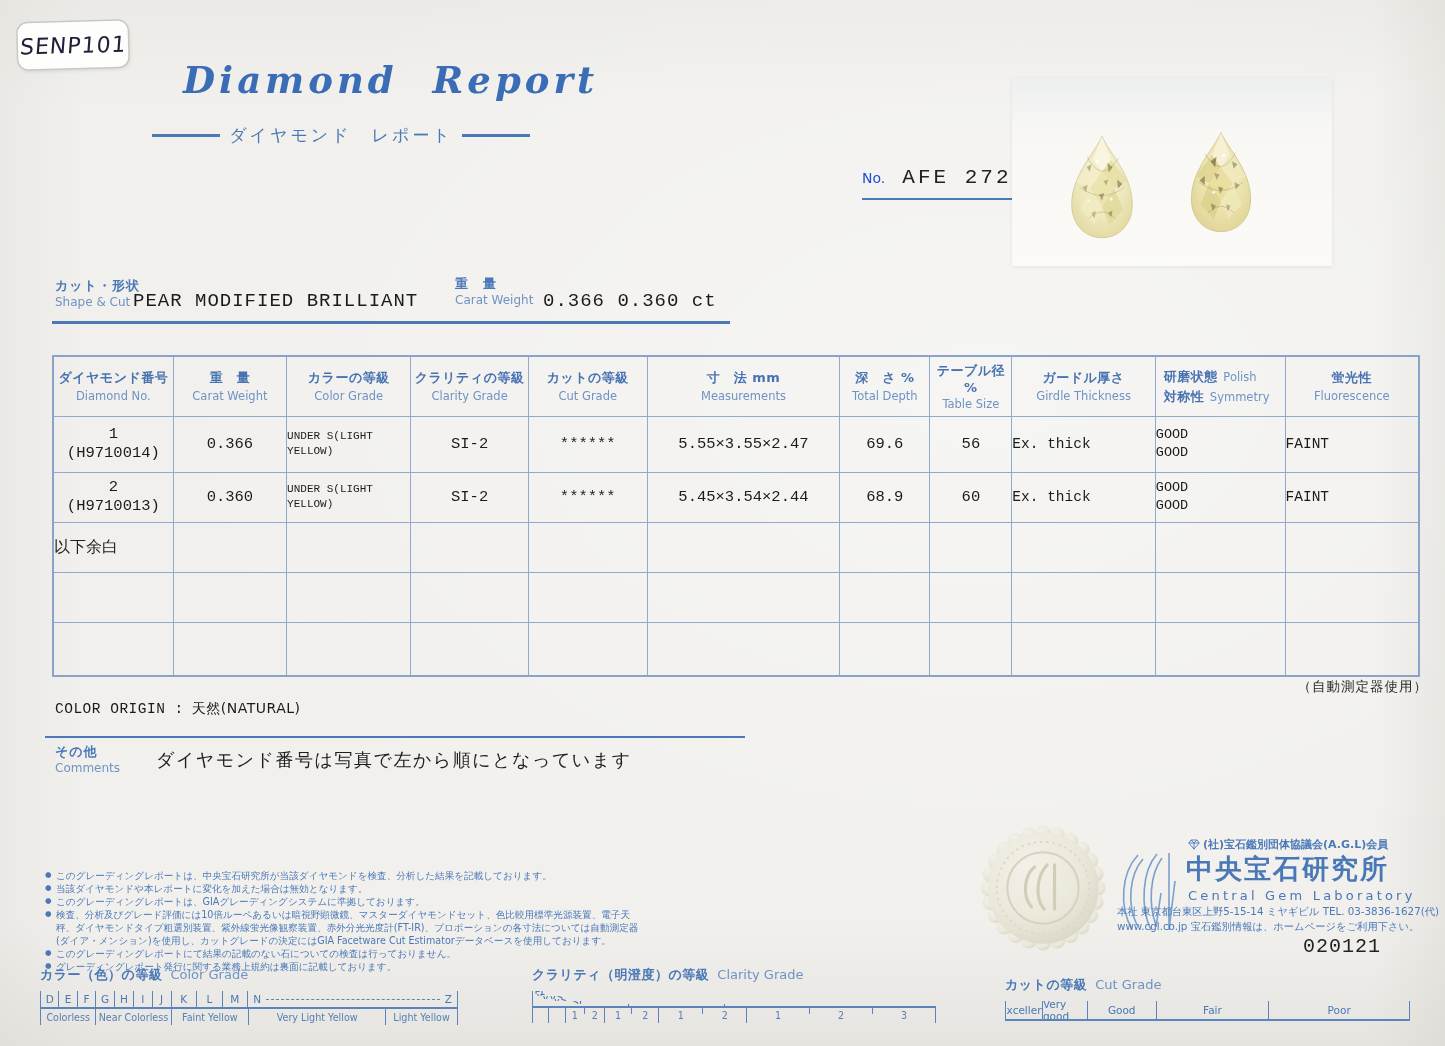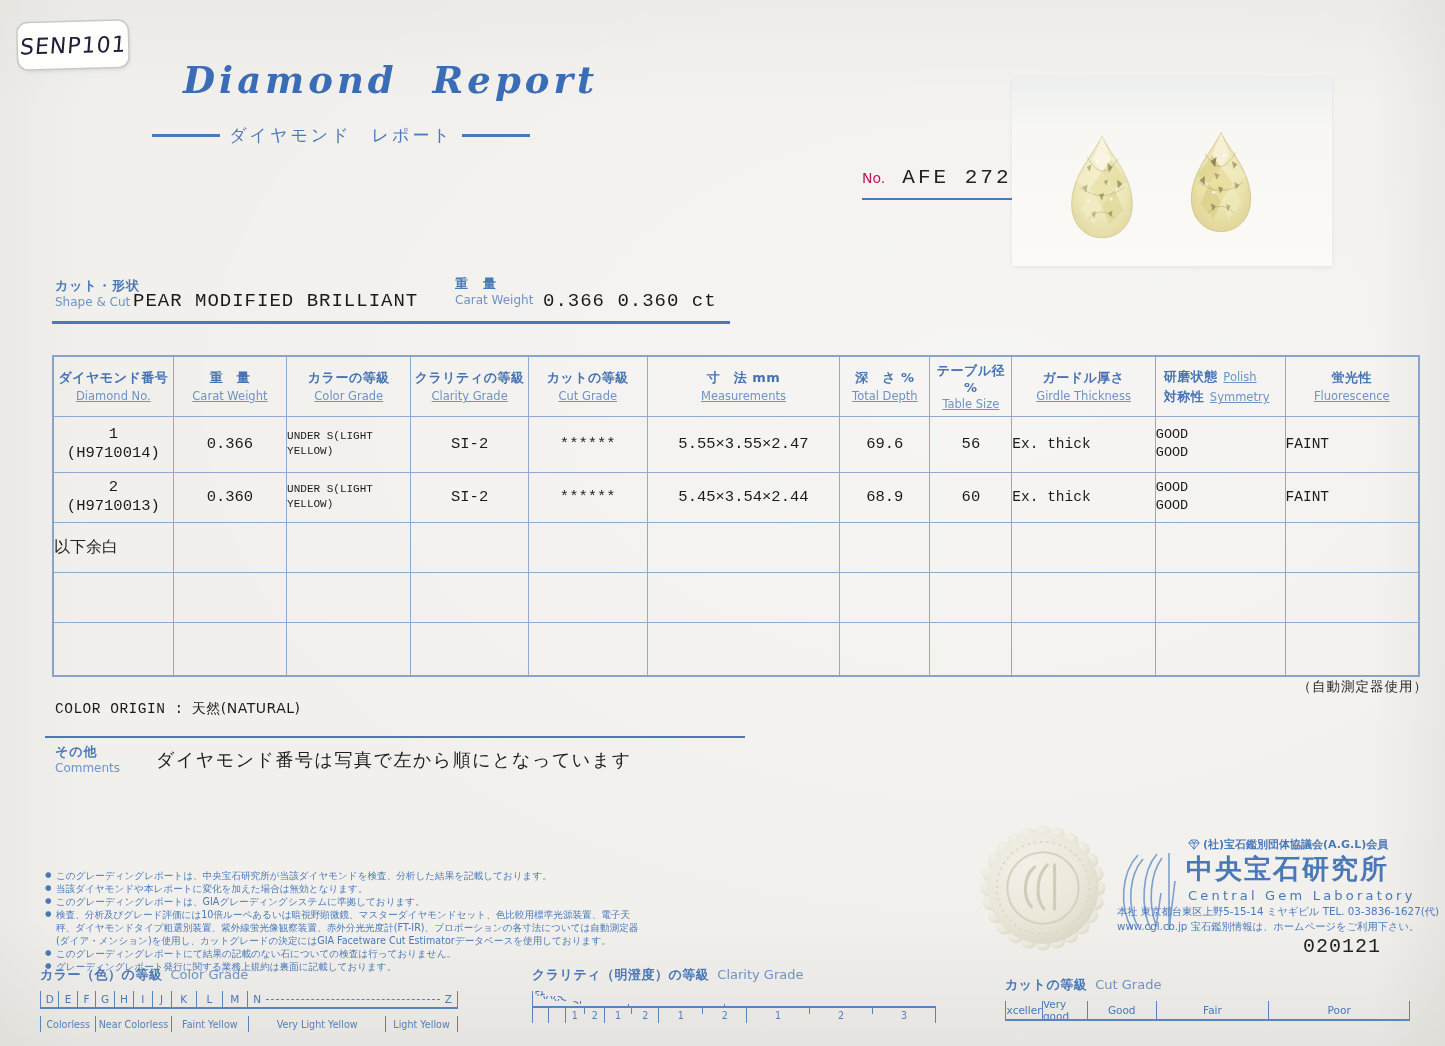--- a/index.html
+++ b/index.html
@@ -19,21 +19,21 @@
 
   
   .title{left:183px;top:58px;font-family:"DejaVu Serif",serif;font-style:italic;font-weight:bold;
          font-size:37px;color:#3b6cb6;letter-spacing:4px;word-spacing:18px;white-space:nowrap;}
   .subtitle{left:152px;top:124px;width:378px;display:flex;align-items:center;gap:9px;}
   .subtitle .rule{width:82px;border-top:3px solid #4b79b8;}
   .subtitle .txt{font-size:17px;color:#4b79b8;letter-spacing:3px;font-weight:500;white-space:nowrap;}
 
   
   .no-block{left:862px;top:166px;white-space:nowrap;}
-  .no-label{font-size:14px;color:#be185d;font-weight:500;margin-top:46px;}
+  .no-label{font-size:14px;color:#1d4ed8;font-weight:500;margin-top:46px;}
   .no-value{font-family:"Liberation Mono",monospace;font-size:21px;color:#222;letter-spacing:3px;margin-left:12px;}
   .no-rule{left:862px;top:198px;width:152px;border-top:2.5px solid #4b79b8;}
 
   
   .photo{left:1012px;top:78px;width:320px;height:188px;
          background:linear-gradient(180deg,#edeff0 0%,#f8f7f3 28%,#fbfaf6 100%);
          box-shadow:0 1px 4px rgba(0,0,0,.07);}
   .photo svg{position:absolute;}
 
   
@@ -45,21 +45,21 @@
   .carat-labels{left:455px;top:275px;}
   .carat-value{left:543px;top:290px;font-size:19px;letter-spacing:1px;}
   .sec-rule{left:52px;top:321px;width:678px;border-top:3px solid #4b79b8;}
 
   
   .tablewrap{left:52px;top:355px;width:1368px;}
   table.results{width:100%;border-collapse:collapse;table-layout:fixed;}
   table.results th,table.results td{border:1.3px solid #91a9cd;padding:0;vertical-align:middle;}
   table.results{border:2px solid #8aa3c9;}
   th .hjp{font-size:13px;font-weight:bold;color:#4873b2;letter-spacing:.5px;}
-  th .hen{font-size:11.5px;font-weight:normal;color:#6e93c4;margin-top:2px;text-decoration:underline;}
+  th .hen{font-size:11.5px;font-weight:normal;color:#6e93c4;margin-top:2px;}
   tr.hdr{height:60px;}
   tr.r1{height:56px;} tr.r2{height:50px;} tr.r3{height:50px;} tr.r4{height:50px;} tr.r5{height:54px;}
   td{font-family:"Liberation Mono",monospace;font-size:15.5px;color:#1b1b1b;}
   td.c{text-align:center;}
   td .two{line-height:1.25;}
   td.colorcell{font-size:11px;line-height:1.35;padding:0 8px;}
   td.lpad38{padding-left:38px;font-size:14.5px;}
   td.lpad14{padding-left:14px;font-size:13.5px;line-height:1.3;}
   td.lpad18{padding-left:18px;font-size:14.5px;}
   td.blank-note{font-family:"DejaVu Sans",sans-serif;font-size:16px;padding-left:8px;color:#222;}
@@ -98,21 +98,21 @@
            font-size:10.5px;color:#4a77b6;font-weight:500;overflow:hidden;}
   .sc-row .sc-cell:last-child{border-right:1.4px solid #5a84bb;}
   .sc-grow{display:flex;}
   .sc-gcell{border-left:1.4px solid #5a84bb;display:flex;align-items:center;justify-content:center;
             font-size:9.6px;color:#5580b5;overflow:hidden;white-space:nowrap;}
   .sc-grow .sc-gcell:last-child{border-right:1.4px solid #5a84bb;}
   .nz{justify-content:space-between;padding:0 5px;}
   .nz .dash{flex:1;border-top:1.2px dashed #5a84bb;margin:0 5px;}
   .colorscale{left:40px;top:964px;width:418px;}
   .colorscale .sc-row{height:16px;margin-top:7px;}
-  .colorscale .sc-grow{height:16px;margin-top:7px;}
+  .colorscale .sc-grow{height:16px;}
   .clarityscale{left:532px;top:964px;width:404px;}
   .clarityscale .sc-row{height:15px;margin-top:7px;font-size:10px;flex-direction:column;}
   .clarityscale .sub{height:15px;}
   .sub{display:flex;}
   .subcell{border-left:1.4px solid #5a84bb;display:flex;}
   .sub .subcell:last-child{border-right:1.4px solid #5a84bb;}
   .subnum{flex:1;text-align:center;font-size:9.6px;color:#5580b5;line-height:15px;}
   .minitick{width:1.2px;height:6px;background:#5a84bb;}
   .cutscale{left:1005px;top:974px;width:405px;}
   .cutscale .sc-row{height:18px;margin-top:7px;}

